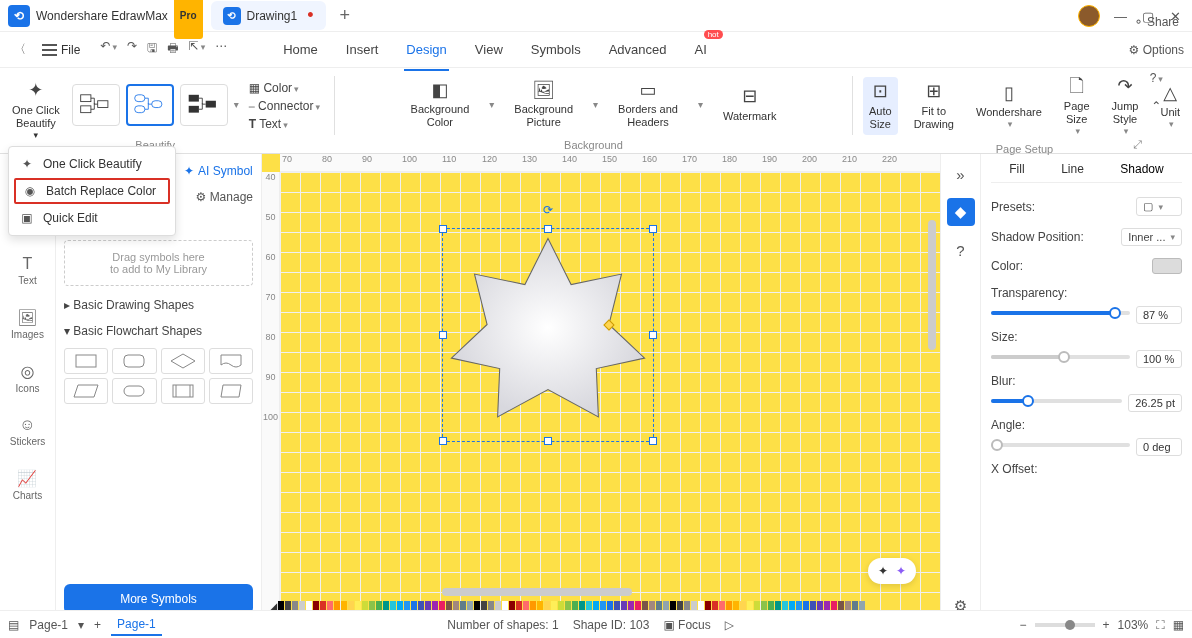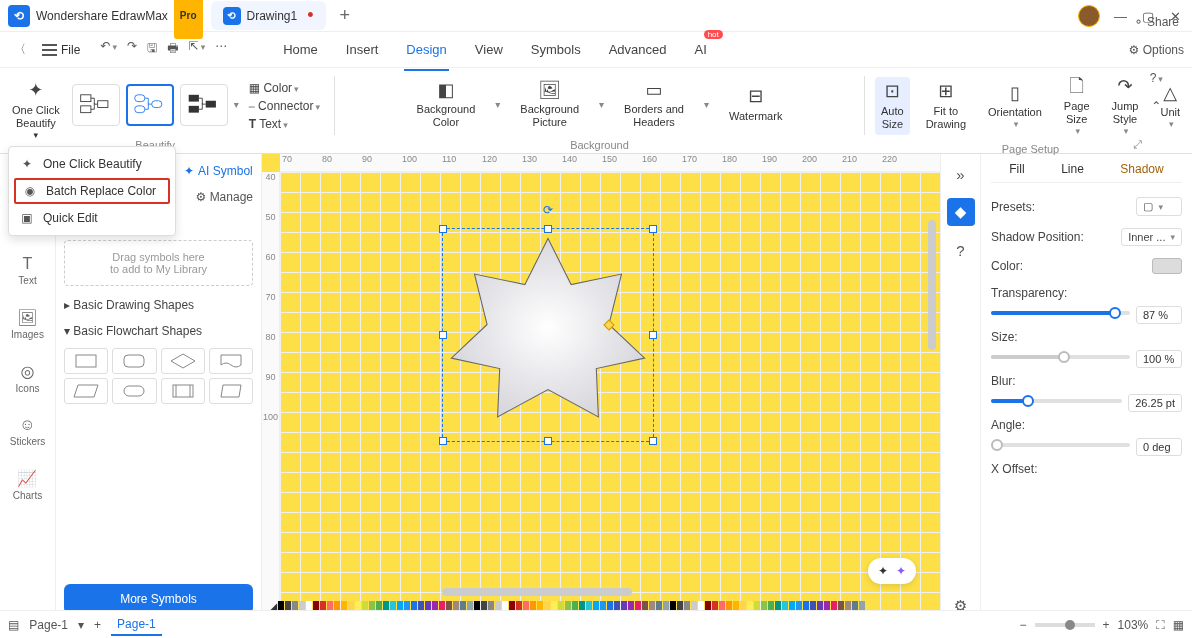--- a/index.html
+++ b/index.html
@@ -96,21 +96,21 @@
 .hscroll { position: absolute; bottom: 24px; left: 180px; width: 190px; height: 8px; background: #ccc; border-radius: 4px; }
 .vscroll-canvas { position: absolute; top: 66px; right: 4px; width: 8px; height: 130px; background: #ccc; border-radius: 4px; }
 
 
 .rightbar { width: 252px; border-left: 1px solid #eee; display: flex; }
 .right-icons { width: 40px; display: flex; flex-direction: column; align-items: center; padding-top: 6px; gap: 10px; border-right: 1px solid #eee; }
 .right-icons .ricon { width: 28px; height: 28px; display: flex; align-items: center; justify-content: center; border-radius: 4px; font-size: 15px; color: #555; }
 .right-icons .ricon.active { background: #1a73e8; color: #fff; }
 .right-panel { flex: 1; padding: 8px 10px; overflow-y: auto; }
 .prop-tabs { display: flex; justify-content: space-around; border-bottom: 1px solid #eee; padding-bottom: 6px; margin-bottom: 8px; font-size: 12px; }
-.prop-tab.active { color: #a16207; font-weight: 500; }
+.prop-tab.active { color: #000000; font-weight: 500; }
 .prop-row { display: flex; justify-content: space-between; align-items: center; padding: 6px 0; font-size: 12px; color: #444; }
 .prop-val { border: 1px solid #ddd; border-radius: 3px; padding: 2px 6px; min-width: 46px; text-align: center; font-size: 11px; background: #fff; display: flex; align-items: center; gap: 3px; }
 .slider { width: 100%; height: 4px; background: #e0e0e0; border-radius: 2px; position: relative; margin: 4px 0 8px; }
 .slider .fill { position: absolute; height: 100%; background: #1a73e8; border-radius: 2px; }
 .slider .thumb { position: absolute; top: -4px; width: 12px; height: 12px; border-radius: 50%; background: #fff; border: 2px solid #1a73e8; }
 .slider.gray .fill { background: #ccc; }
 .slider.gray .thumb { border-color: #bbb; }
 .color-chip { width: 30px; height: 16px; background: #dcdcdc; border: 1px solid #bbb; border-radius: 3px; }
 
 
@@ -256,21 +256,21 @@
           <span style="white-space:pre-line;text-align:center">Auto
 Size</span>
         </div>
       <div class="big-btn">
           <span class="ic">⊞</span>
           <span style="white-space:pre-line;text-align:center">Fit to
 Drawing</span>
         </div>
       <div class="big-btn caret">
           <span class="ic">▯</span>
-          <span>Orientation</span>
+          <span>Wondershare</span>
         </div>
       <div class="big-btn caret">
           <span class="ic">🗋</span>
           <span style="white-space:pre-line;text-align:center">Page
 Size</span>
         </div>
       <div class="big-btn caret">
           <span class="ic">↷</span>
           <span style="white-space:pre-line;text-align:center">Jump
 Style</span>
@@ -608,20 +608,26 @@
     </div>
   </div>
 </div>
 
 <div class="statusbar">
   <span>▤</span>
   <span>Page-1</span>
   <span>▾</span>
   <span>+</span>
   <span class="page-tab">Page-1</span>
+  <div class="status-center">
+    <span>Number of shapes: 1</span>
+    <span>Shape ID: 103</span>
+    <span>▣ <span>Focus</span></span>
+    <span>▷</span>
+  </div>
   <div class="status-right">
     <span>−</span>
     <span style="width:60px;height:4px;background:#ddd;position:relative">
         <span style="position:absolute;left:50%;top:-3px;width:10px;height:10px;border-radius:50%;background:#888"></span>
       </span>
     <span>+</span>
     <span>103%</span>
     <span>⛶</span>
     <span>▦</span>
   </div>

